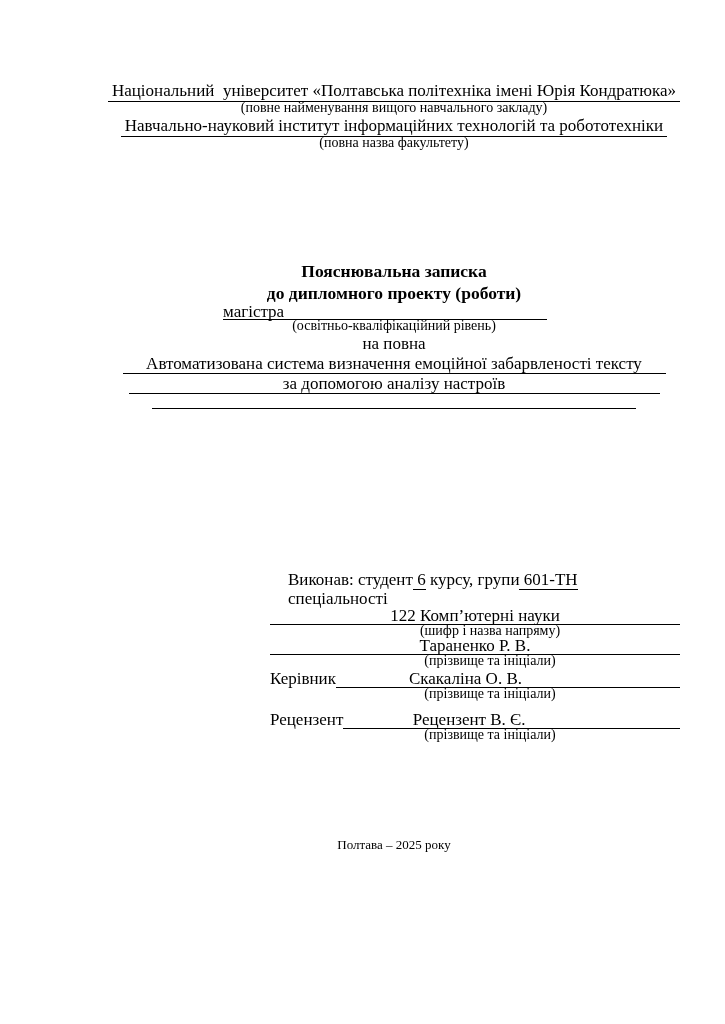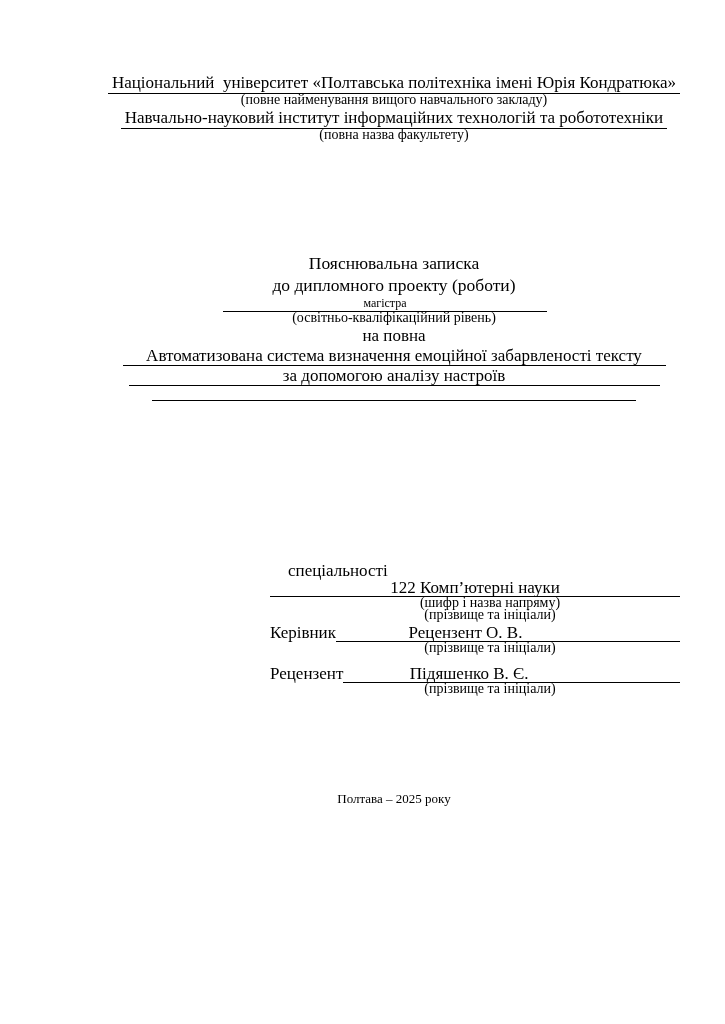--- a/index.html
+++ b/index.html
@@ -6,21 +6,21 @@
   .page {
     position:relative;
     width:725px; height:1024px;
     background:#ffffff;
     color:#000;
     font-family:"Liberation Serif", "DejaVu Serif", serif;
     overflow:hidden;
   }
   .content {
     position:absolute;
-    left:105px; top:0;
+    left:105px; top:8px;
     width:578px;
   }
 
   
   .header { padding-top:72px; }
   .hrow { text-align:center; line-height:21px; }
   .hline {
     display:inline-block;
     font-size:17px;
     line-height:19px;
@@ -30,27 +30,27 @@
   }
   .caption {
     font-size:14px;
     line-height:12.5px;
     text-align:center;
     color:#000;
   }
 
   
   .titleblock { margin-top:111px; }
-  .tline { font-size:17.5px; font-weight:normal; line-height:22px; text-align:center; }
+  .tline { font-size:17.5px; font-weight:bold; line-height:22px; text-align:center; }
   .degree {
     display:block;
     width:324px;
     margin-left:118px;
-    text-align:center;
-    font-size:12px;
+    text-align:left;
+    font-size:17px;
     line-height:15px;
     border-bottom:1.5px solid #000;
     white-space:nowrap;
   }
   .ontheme { font-size:17px; line-height:21px; text-align:center; }
   .topic {
     display:block;
     margin:0 auto;
     text-align:center;
     font-size:17px;
@@ -120,32 +120,34 @@
       <div class="tline">до дипломного проекту (роботи)</div>
       <span class="degree">магістра</span>
       <div class="caption">(освітньо-кваліфікаційний рівень)</div>
       <div class="ontheme">на повна</div>
       <span class="topic topic1">Автоматизована система визначення емоційної забарвленості тексту</span>
       <span class="topic topic2">за допомогою аналізу настроїв</span>
       <span class="blankline"></span>
     </div>
 
     <div class="credits">
+      <div class="cr indent"><span>Виконав: студент</span><span class="useg">&nbsp;6</span><span> курсу, групи</span><span class="useg">&nbsp;601-ТН</span></div>
       <div class="cr indent spec-label">спеціальності</div>
       <div class="fullline">122 Комп’ютерні науки</div>
       <div class="caption ccaption">(шифр і назва напряму)</div>
+      <div class="fullline">Тараненко Р. В.</div>
       <div class="caption ccaption">(прізвище та ініціали)</div>
       <div class="sigrow sup">
         <span class="siglabel">Керівник</span>
-        <span class="sigfill">Рецензент О. В.</span>
+        <span class="sigfill">Скакаліна О. В.</span>
       </div>
       <div class="caption ccaption">(прізвище та ініціали)</div>
       <div class="sigrow rev">
         <span class="siglabel">Рецензент</span>
-        <span class="sigfill">Підяшенко В. Є.</span>
+        <span class="sigfill">Рецензент В. Є.</span>
       </div>
       <div class="caption ccaption">(прізвище та ініціали)</div>
     </div>
 
     <div class="footer">Полтава – 2025 року</div>
 
   </div>
 </div>
 
 </body></html>

